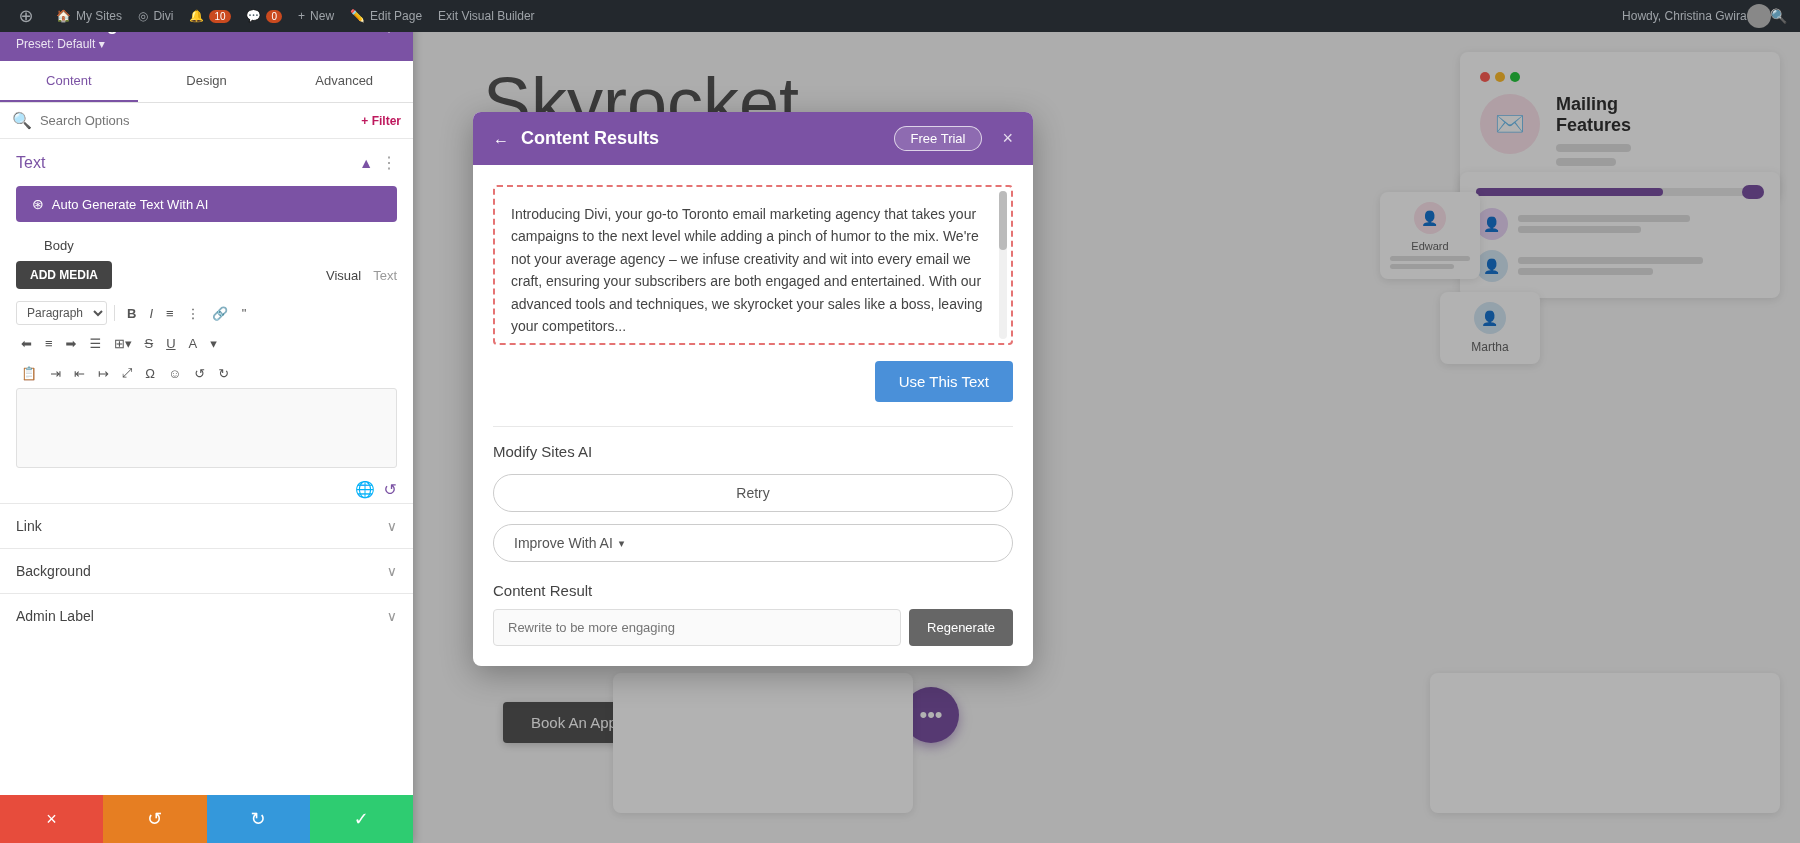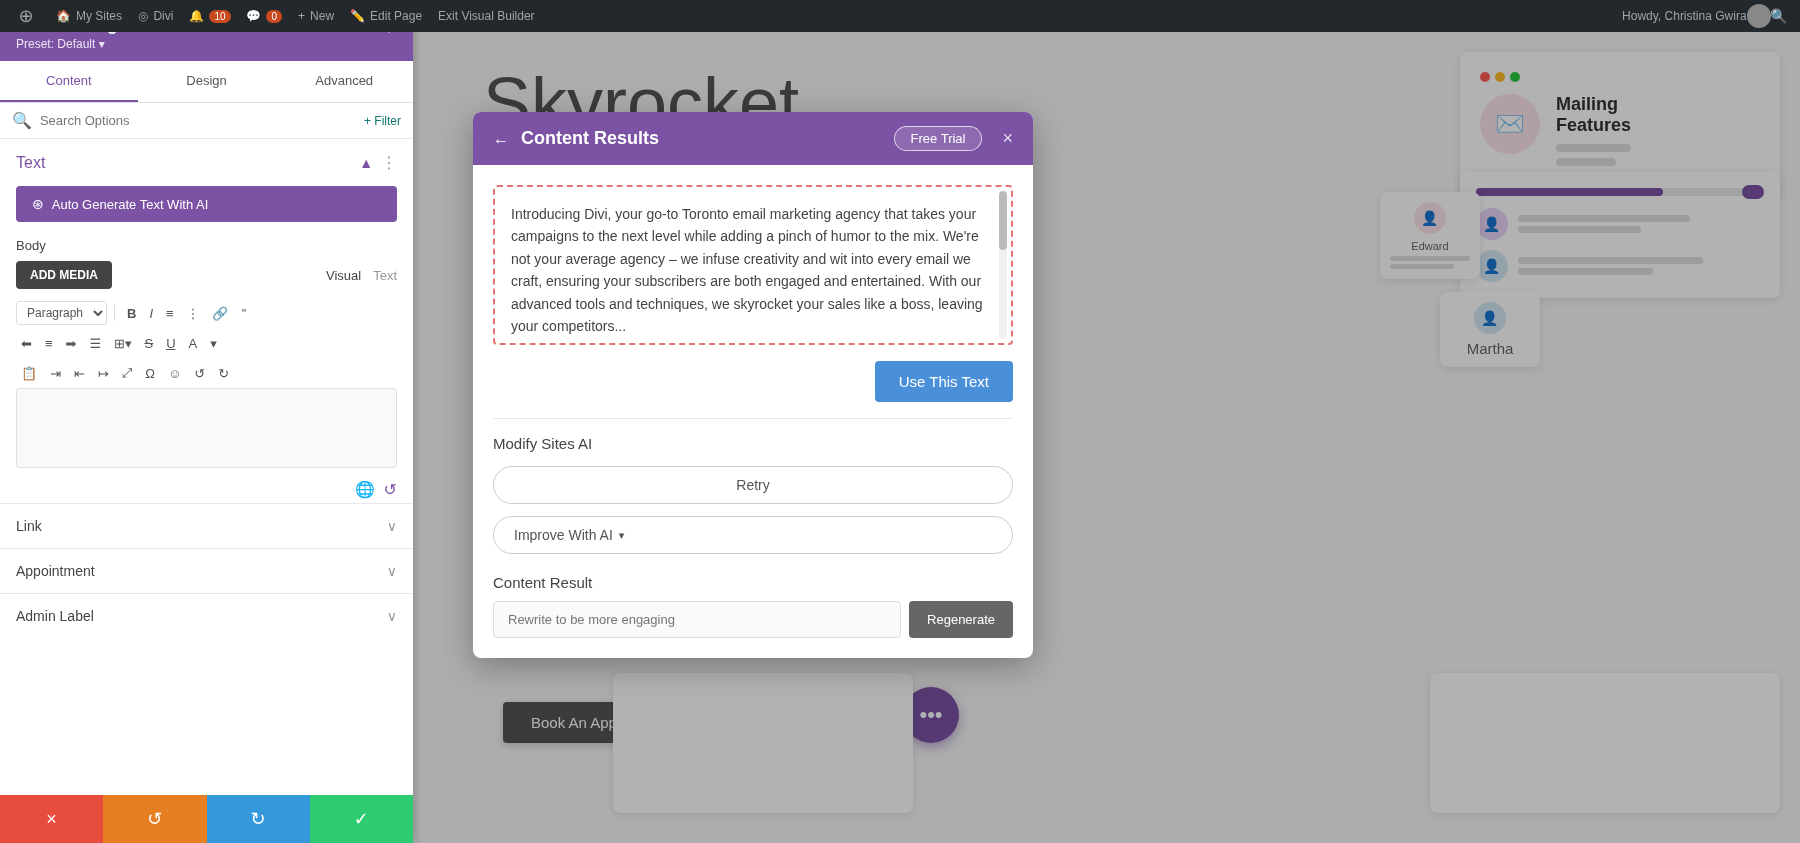--- a/index.html
+++ b/index.html
@@ -51,41 +51,41 @@
 
     .panel-search {
       display: flex; align-items: center; padding: 8px 12px; border-bottom: 1px solid #e8e8e8;
       gap: 8px;
     }
     .panel-search input {
       flex: 1; border: none; outline: none; font-size: 13px; color: #666;
       background: transparent;
     }
     .filter-btn {
-      color: #0f766e; font-size: 12px; cursor: pointer; display: flex; align-items: center; gap: 3px;
+      color: #be185d; font-size: 12px; cursor: pointer; display: flex; align-items: center; gap: 3px; font-weight: bold;
     }
 
     .section-header {
       display: flex; align-items: center; justify-content: space-between;
       padding: 14px 16px 6px;
     }
     .section-title { font-size: 16px; color: #7b52a4; font-weight: 500; }
     .section-controls { display: flex; gap: 8px; align-items: center; }
     .section-arrow { color: #7b52a4; font-size: 14px; cursor: pointer; }
     .section-dots { color: #999; font-size: 16px; cursor: pointer; }
 
     .ai-btn {
       background: #7b52a4; color: white; border: none; border-radius: 4px;
       padding: 10px 16px; font-size: 13px; cursor: pointer; display: flex; align-items: center;
       gap: 8px; width: calc(100% - 32px); margin: 8px 16px; font-weight: 500;
     }
     .ai-btn-icon { font-size: 14px; }
 
     .body-section { padding: 8px 16px 0; }
-    .body-label { font-size: 13px; color: #444; font-weight: 500; margin-bottom: 8px; }
+    .body-label { font-size: 13px; color: #444; font-weight: 500; margin-bottom: 8px; margin-left: 28px; }
 
     .add-media-btn {
       background: #444; color: white; border: none; border-radius: 4px;
       padding: 7px 14px; font-size: 12px; cursor: pointer; font-weight: 600;
     }
     .editor-tabs { display: flex; gap: 12px; margin-left: auto; }
     .editor-tab { font-size: 13px; color: #999; cursor: pointer; }
     .editor-tab.active { color: #444; }
 
     .toolbar-row {
@@ -200,21 +200,21 @@
     .edward-lines { display: flex; flex-direction: column; gap: 3px; margin-top: 4px; }
     .edward-line { height: 5px; background: #e0e0e0; border-radius: 3px; }
 
     
     .martha-card {
       position: absolute; top: 260px; right: 260px; width: 100px;
       background: #fff; border-radius: 8px; padding: 10px; text-align: center;
       box-shadow: 0 2px 8px rgba(0,0,0,0.1);
     }
     .martha-avatar { width: 32px; height: 32px; border-radius: 50%; background: #d5e8f5; margin: 0 auto 6px; display: flex; align-items: center; justify-content: center; color: #2980b9; font-size: 14px; }
-    .martha-name { font-size: 15px; color: #666; }
+    .martha-name { font-size: 12px; color: #666; }
 
     
     .bottom-card-left {
       position: absolute; bottom: 30px; left: 200px; width: 300px; height: 140px;
       background: #fff; border-radius: 8px; box-shadow: 0 2px 8px rgba(0,0,0,0.1);
     }
     .bottom-card-right {
       position: absolute; bottom: 30px; right: 20px; width: 350px; height: 140px;
       background: #fff; border-radius: 8px; box-shadow: 0 2px 8px rgba(0,0,0,0.1);
     }
@@ -270,21 +270,21 @@
       position: absolute; right: 4px; top: 4px; bottom: 4px; width: 8px;
       background: #f0f0f0; border-radius: 4px;
     }
     .result-text-thumb {
       width: 100%; height: 40%; background: #bbb; border-radius: 4px;
     }
 
     .use-this-btn {
       background: #4a90d9; color: white; border: none; border-radius: 4px;
       padding: 12px 24px; font-size: 15px; font-weight: 500; cursor: pointer;
-      float: right; 
+      float: right; margin-bottom: 8px;
     }
     .clearfix::after { content: ''; display: table; clear: both; }
 
     .divider { height: 1px; background: #e8e8e8; margin: 16px 0; }
 
     .modify-section-title { font-size: 15px; color: #444; font-weight: 500; margin-bottom: 14px; }
 
     .modify-actions { display: flex; justify-content: center; gap: 12px; margin-bottom: 20px; flex-direction: column; }
 
     .retry-btn {
@@ -458,21 +458,21 @@
         <span class="editor-footer-icon">↺</span>
       </div>
     </div>
 
     <div class="collapsible-section">
       <span class="collapsible-title">Link</span>
       <span class="collapse-arrow">∨</span>
     </div>
 
     <div class="collapsible-section">
-      <span class="collapsible-title">Appointment</span>
+      <span class="collapsible-title">Background</span>
       <span class="collapse-arrow">∨</span>
     </div>
 
     <div class="collapsible-section">
       <span class="collapsible-title">Admin Label</span>
       <span class="collapse-arrow">∨</span>
     </div>
   </div>
 
   <div class="bottom-bar">

